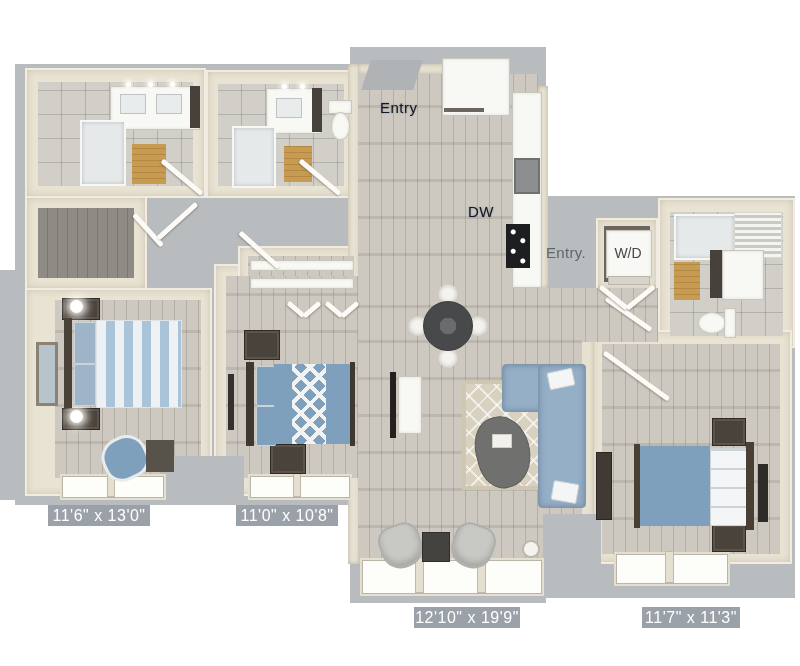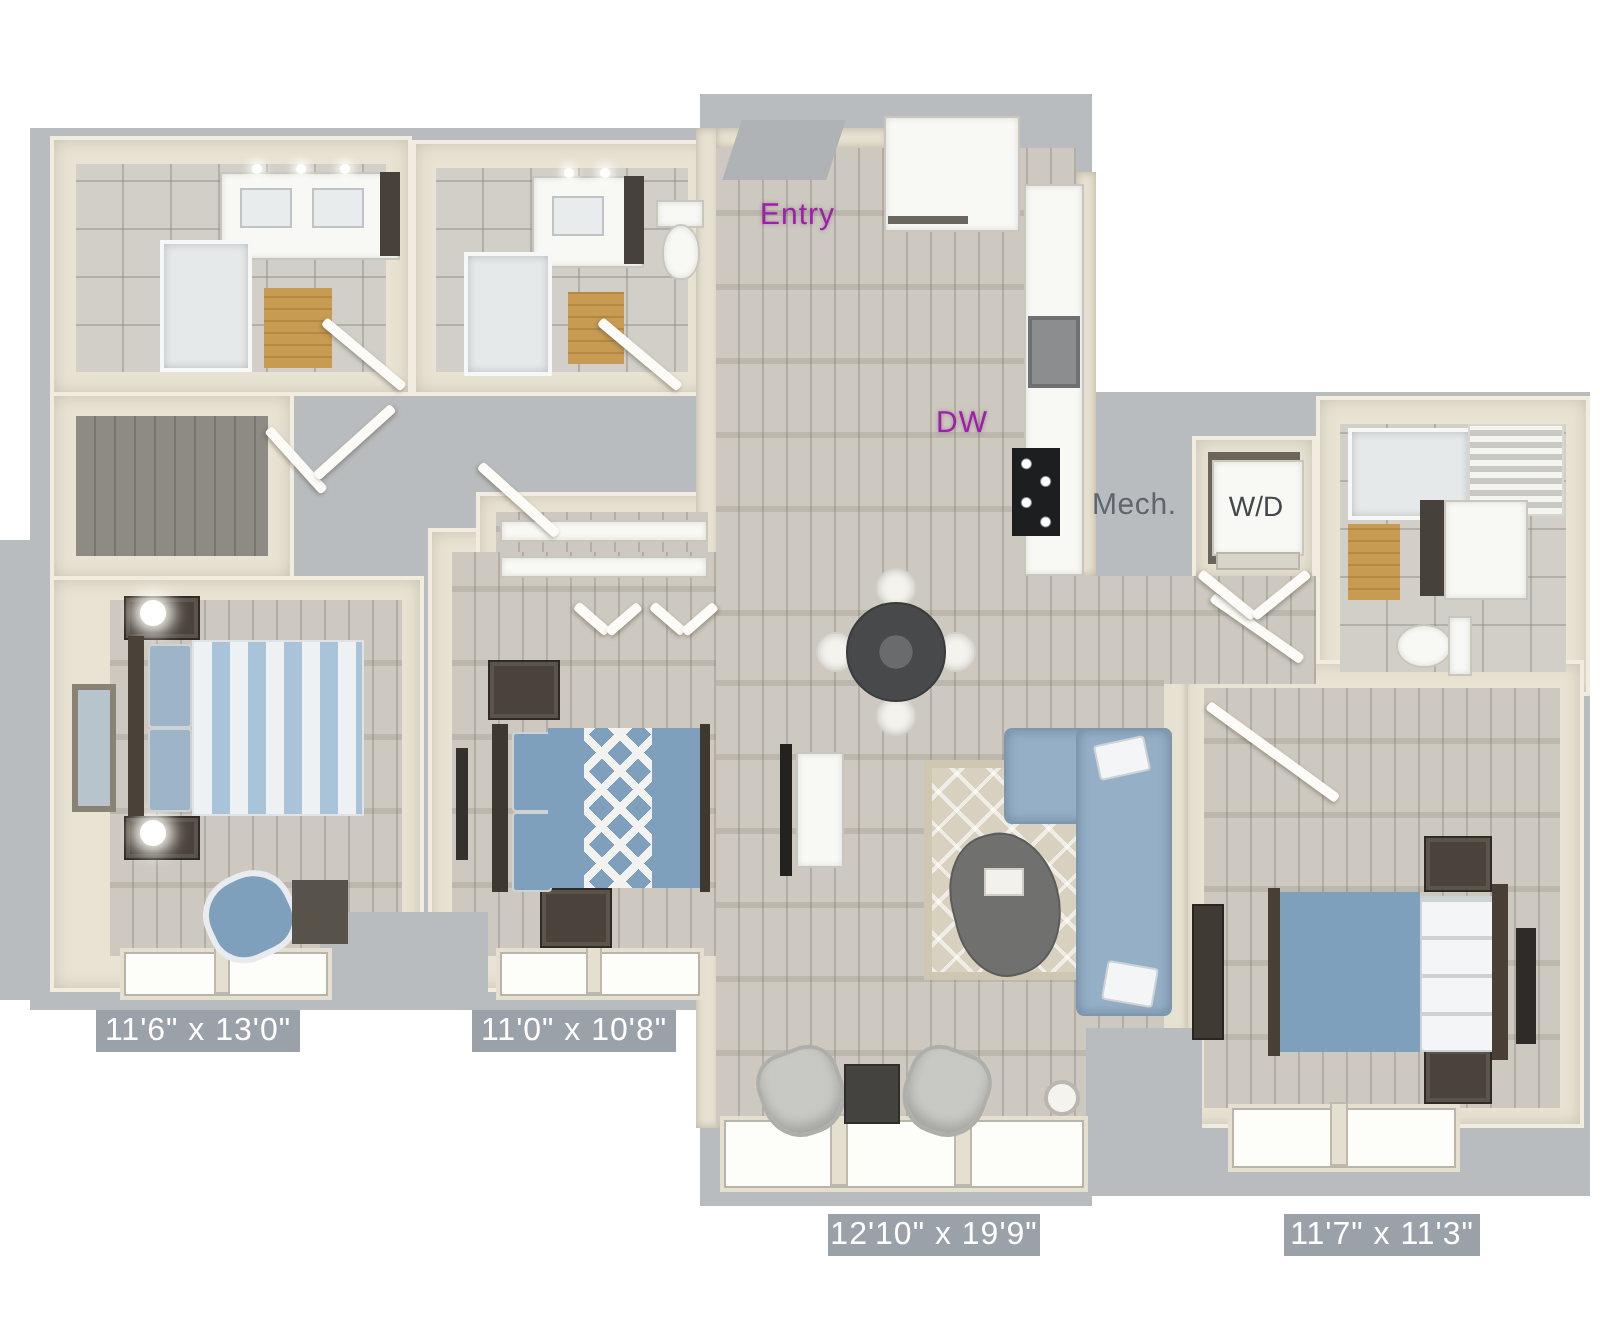--- a/index.html
+++ b/index.html
@@ -27,21 +27,21 @@
   .dot{background:#fff;border-radius:50%;box-shadow:0 0 5px 2px rgba(255,255,248,.9);}
   .bed-blue{background:var(--accent-blue,#7fa0bd);}
   .pillow{background:#f3f5f6;border:1px solid #cdd2d5;border-radius:2px;}
   .nstand{background:#4a433c;border:1px solid #2e2a25;box-shadow:inset 0 0 0 2px #5c544b;}
   .sofa{background:var(--sofa-blue,#95afc7);border:1px solid #7e97ad;border-radius:4px;box-shadow:inset 0 0 6px rgba(40,60,80,.35);}
   .rug{background-color:var(--rug,#d8d1bf);border:4px solid #cfc7b2;
        background-image:repeating-linear-gradient(45deg,rgba(255,255,255,.6) 0 2px,transparent 2px 13px),
                         repeating-linear-gradient(-45deg,rgba(255,255,255,.6) 0 2px,transparent 2px 13px);}
   .chair-gray{background:#c8c9c5;border:2px solid #aeafaa;border-radius:45% 45% 35% 35%;box-shadow:inset 0 4px 6px rgba(0,0,0,.18);}
   .chair-white{background:#f4f3ee;border:1px solid #d2d0c7;border-radius:50%;box-shadow:inset 0 0 4px rgba(0,0,0,.2);}
-  .txt{color:#a21caf;font-size:15px;letter-spacing:.5px;text-shadow:0 0 2px rgba(90,85,75,.5);}
+  .txt{color:#0f172a;font-size:15px;letter-spacing:.5px;text-shadow:0 0 2px rgba(90,85,75,.5);}
   .txt-dark{color:#5f666c;font-size:15px;letter-spacing:.3px;}
   .dim{background:var(--dimension-label-bg,#9ba1a8);color:var(--dimension-label-text,#fff);
        font-size:16px;letter-spacing:.5px;display:flex;align-items:center;justify-content:center;}
   .chev{background:#7fa0bd;background-image:repeating-linear-gradient(135deg,#f2f3f0 0 4px,transparent 4px 13px),
         repeating-linear-gradient(45deg,#f2f3f0 0 4px,transparent 4px 13px);}
   .stripes{background:repeating-linear-gradient(90deg,#eef1f3 0 9px,#a9c3d9 9px 18px);border:1px solid #dfe3e6;}
   .glass{background:#e6e9ea;border:2px solid #f6f7f7;box-shadow:inset 0 0 4px rgba(0,0,0,.2);}
   .slats{background:repeating-linear-gradient(0deg,#f4f4f1 0 3px,#c9c8c2 3px 6px);border:1px solid #d8d6ce;}
 </style>
 </head>
@@ -200,21 +200,21 @@
   <div class="abs door" style="left:604px;top:350px;width:80px;transform:rotate(36deg);"></div>
   <div class="abs door" style="left:600px;top:284px;width:35px;transform:rotate(39deg);"></div>
   <div class="abs door" style="left:627px;top:306px;width:35px;transform:rotate(-39deg);"></div>
   <div class="abs door" style="left:288px;top:300px;width:21px;transform:rotate(41deg);"></div>
   <div class="abs door" style="left:304px;top:314px;width:21px;transform:rotate(-41deg);"></div>
   <div class="abs door" style="left:326px;top:300px;width:21px;transform:rotate(41deg);"></div>
   <div class="abs door" style="left:342px;top:314px;width:21px;transform:rotate(-41deg);"></div>
 
   <span class="abs txt" style="left:380px;top:99px;">Entry</span>
   <span class="abs txt" style="left:468px;top:203px;">DW</span>
-  <span class="abs txt-dark" style="left:546px;top:244px;">Mech.</span>
+  <span class="abs txt-dark" style="left:546px;top:244px;">Entry.</span>
   <span class="abs" style="left:606px;top:230px;width:44px;height:46px;display:flex;align-items:center;justify-content:center;font-size:14px;color:#44484c;">W/D</span>
 
   <div class="abs dim" style="left:48px;top:505px;width:102px;height:21px;">11'6" x 13'0"</div>
   <div class="abs dim" style="left:236px;top:505px;width:102px;height:21px;">11'0" x 10'8"</div>
   <div class="abs dim" style="left:414px;top:607px;width:106px;height:21px;">12'10" x 19'9"</div>
   <div class="abs dim" style="left:642px;top:607px;width:98px;height:21px;">11'7" x 11'3"</div>
 
 </div>
 
 </body></html>

